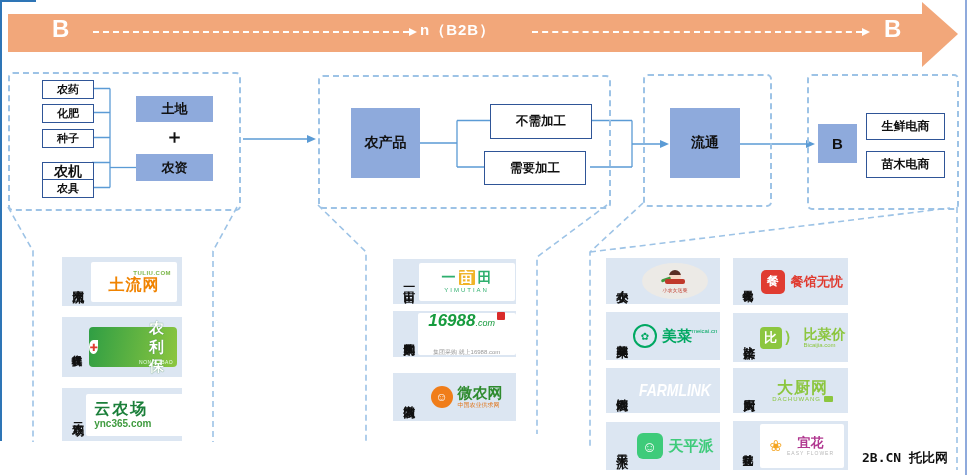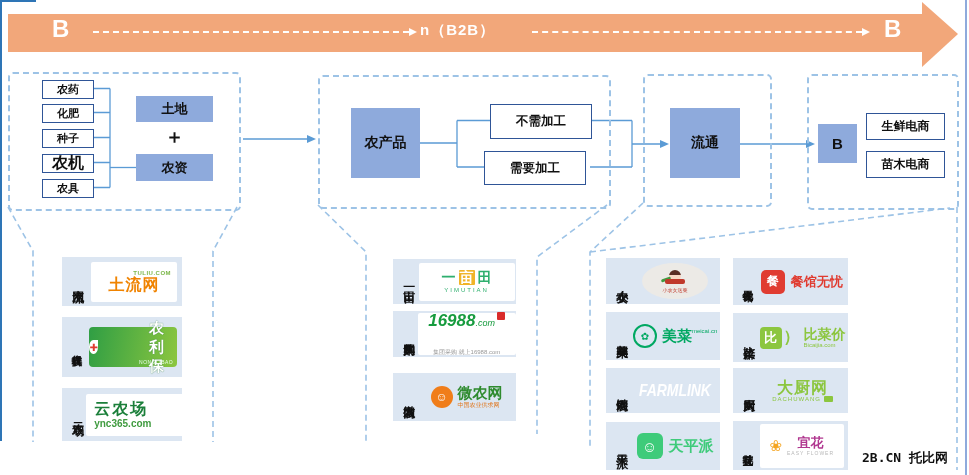--- a/index.html
+++ b/index.html
@@ -167,21 +167,21 @@
   </svg>
 
   <div class="dashbox" style="left:8px;top:72px;width:229px;height:135px;"></div>
   <div class="dashbox" style="left:318px;top:75px;width:289px;height:130px;"></div>
   <div class="dashbox" style="left:643px;top:74px;width:125px;height:129px;"></div>
   <div class="dashbox" style="left:807px;top:74px;width:148px;height:132px;"></div>
 
   <div class="whitebox" style="left:42px;top:80px;width:50px;height:17px;font-size:11px;">农药</div>
   <div class="whitebox" style="left:42px;top:104px;width:50px;height:17px;font-size:11px;">化肥</div>
   <div class="whitebox" style="left:42px;top:129px;width:50px;height:17px;font-size:11px;">种子</div>
-  <div class="whitebox" style="left:42px;top:154px;width:50px;height:17px;font-size:16px;">农机</div>
+  <div class="whitebox" style="left:42px;top:162px;width:50px;height:17px;font-size:14px;">农机</div>
   <div class="whitebox" style="left:42px;top:179px;width:50px;height:17px;font-size:11px;">农具</div>
   <div class="bluebox" style="left:136px;top:96px;width:77px;height:26px;font-size:13px;">土地</div>
   <div class="plus" style="left:136px;top:124px;width:77px;">＋</div>
   <div class="bluebox" style="left:136px;top:154px;width:77px;height:27px;font-size:13px;">农资</div>
 
   <div class="bluebox" style="left:351px;top:108px;width:69px;height:70px;font-size:14px;">农产品</div>
   <div class="whitebox" style="left:490px;top:104px;width:100px;height:33px;font-size:12.5px;">不需加工</div>
   <div class="whitebox" style="left:484px;top:151px;width:100px;height:32px;font-size:12.5px;">需要加工</div>
 
   <div class="bluebox" style="left:670px;top:108px;width:70px;height:70px;font-size:14px;">流通</div>

